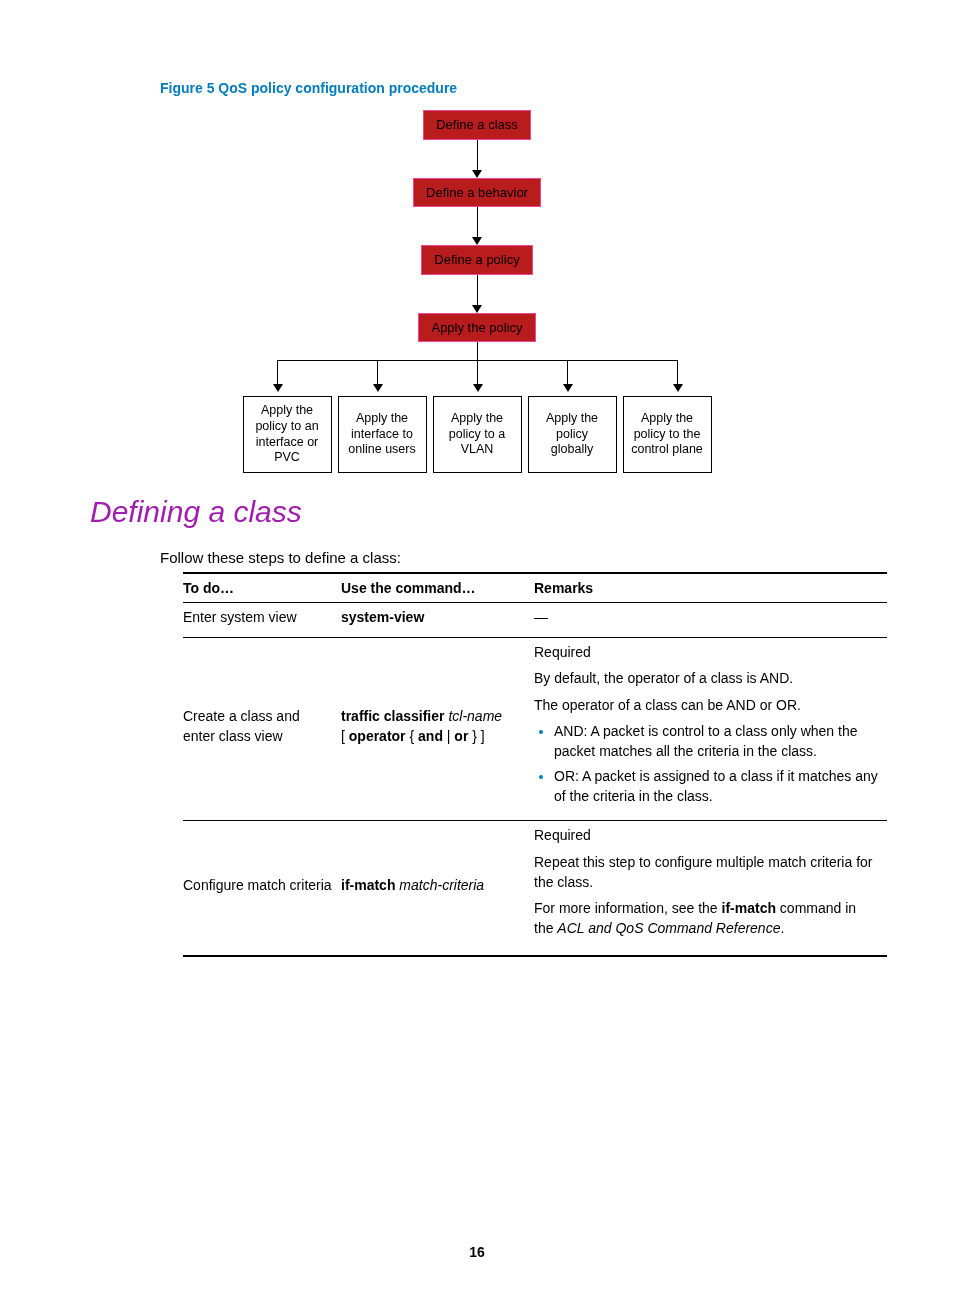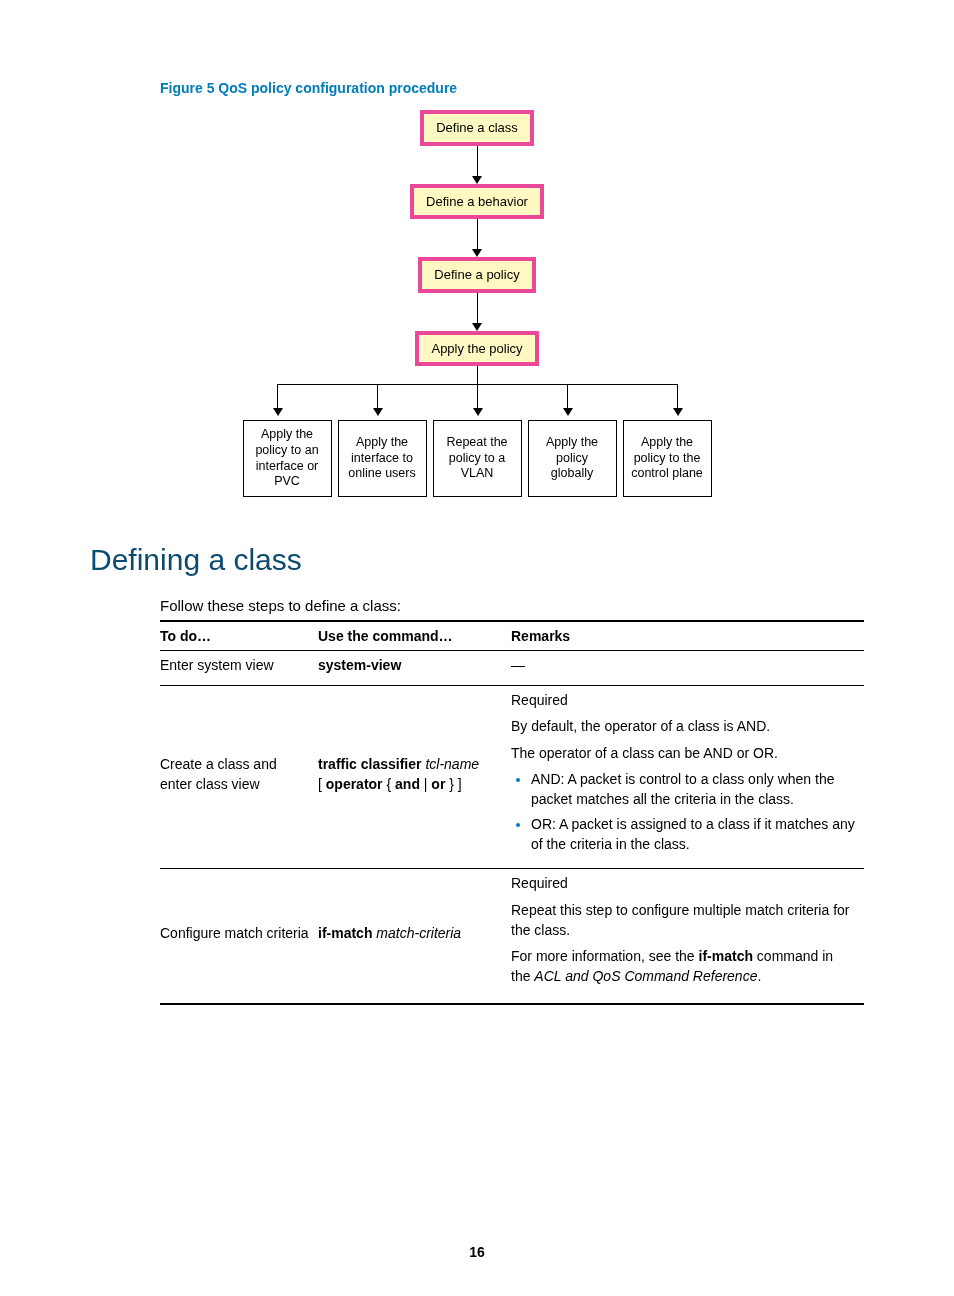--- a/index.html
+++ b/index.html
@@ -23,24 +23,24 @@
     margin-bottom: 14px;
   }
   .flow {
     display: flex;
     flex-direction: column;
     align-items: center;
     font-family: Arial, sans-serif;
     font-size: 13px;
   }
   .flow-box {
-    border: 4px solid #ec4899;
+    border: 1px solid #ec4899;
     padding: 6px 12px;
     text-align: center;
-    background: #fef9c3;
+    background: #b91c1c;
     line-height: 1.2;
   }
   .arrow-wrapper {
     display: flex; flex-direction: column; align-items: center;
   }
   .arrow-stem { width:1px; background:#000; height:30px;}
   .arrow-head {
     width:0;height:0;
     border-left:5px solid transparent;
     border-right:5px solid transparent;
@@ -58,36 +58,37 @@
     text-align:center;
     font-size:12.5px;
     line-height:1.25;
     background:#fff;
     width:75px;
     display:flex;
     align-items:center;
     justify-content:center;
   }
   .h2 {
-    color:#0c4a6e;
+    color:#a21caf;
     font-weight:normal;
     font-size:30px;
-    margin: 46px 0 18px 0;
+    margin: 22px 0 18px 0;
+    font-style: italic;
   }
   .body-text {
     font-size:15px;
     margin-left:70px;
     margin-bottom:14px;
     line-height:1.4;
   }
   table.cmd {
     width:100%;
     border-collapse: collapse;
     font-size:14px;
-    margin-left:70px;
+    margin-left:93px;
     width: calc(100% - 70px);
   }
   table.cmd th {
     text-align:left;
     font-weight:bold;
     padding:6px 8px 6px 0;
     border-top:2px solid #000;
     border-bottom:1px solid #000;
   }
   table.cmd td {
@@ -170,21 +171,21 @@
           <div class="arrow-head"></div>
         </div>
       <div class="drop" style="left:430px;">
           <div class="arrow-head"></div>
         </div>
     </div>
 
     <div class="branch-row">
       <div class="branch-box">Apply the policy to an interface or PVC</div>
       <div class="branch-box">Apply the interface to online users</div>
-      <div class="branch-box">Repeat the policy to a VLAN</div>
+      <div class="branch-box">Apply the policy to a VLAN</div>
       <div class="branch-box">Apply the policy globally</div>
       <div class="branch-box">Apply the policy to the control plane</div>
     </div>
   </div>
 
   <div class="h2">Defining a class</div>
 
   <div class="body-text" style="margin-bottom:4px;">Follow these steps to define a class:</div>
 
   <table class="cmd">

